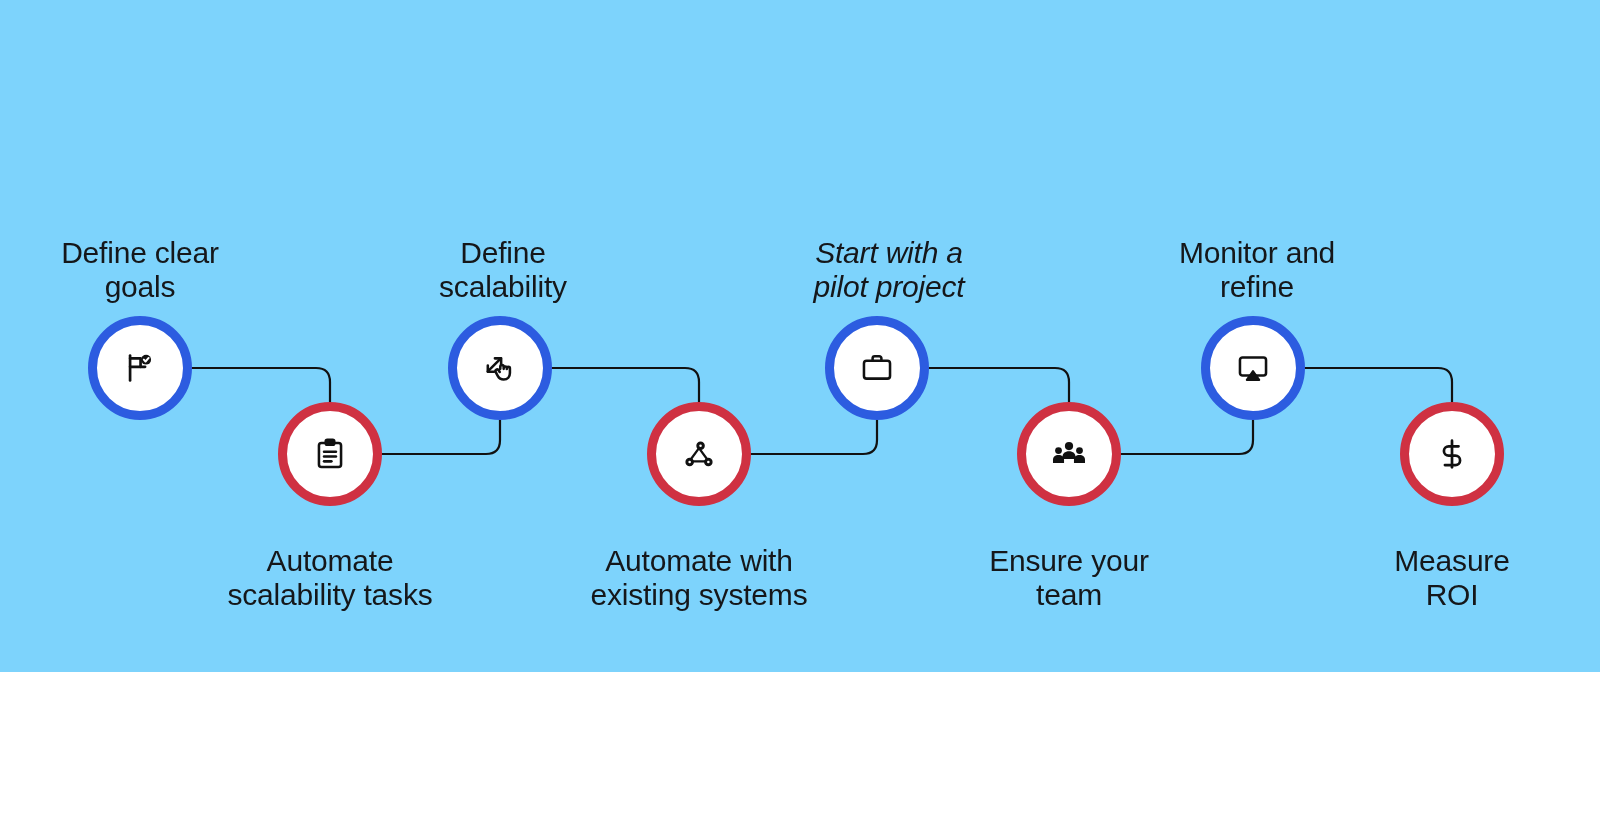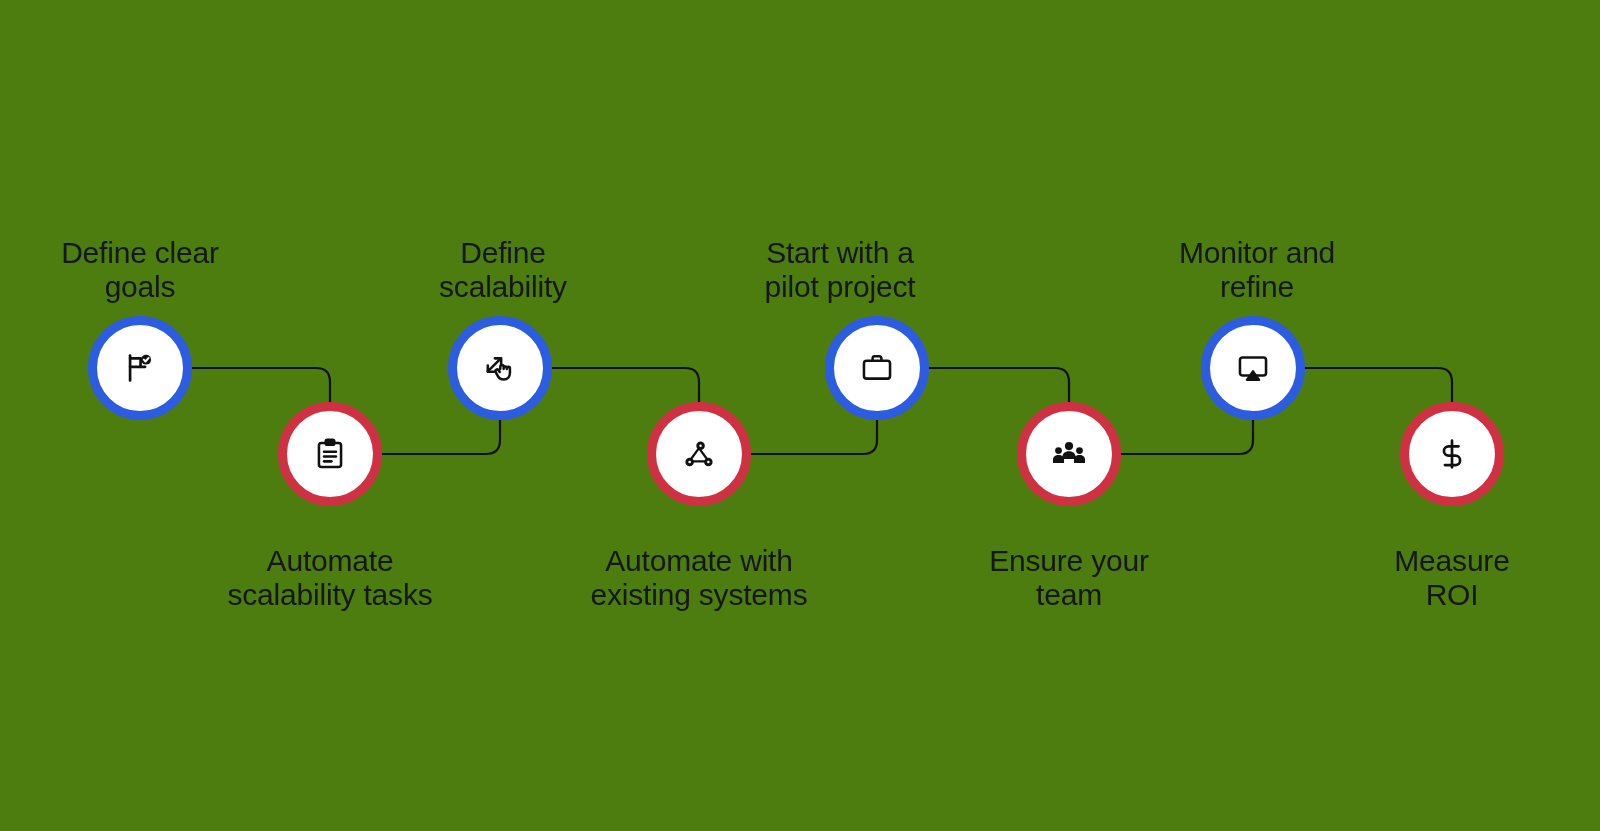--- a/index.html
+++ b/index.html
@@ -10,22 +10,22 @@
   body {
     width: 1600px;
     height: 831px;
     overflow: hidden;
     font-family: "Liberation Sans", sans-serif;
     color: #111111;
   }
   #canvas {
     position: relative;
     width: 1600px;
-    height: 831px;
-    background: #4d7c0f;
+    height: 672px;
+    background: #7dd3fc;
   }
   #connectors {
     position: absolute;
     left: 0;
     top: 0;
     width: 1600px;
     height: 831px;
     pointer-events: none;
   }
   .node {
@@ -130,21 +130,21 @@
         <circle cx="18.6" cy="17.6" r="2.5"></circle>
       </g>
       <g fill="#fff" stroke="none">
         <circle cx="13.1" cy="6.2" r="0.9"></circle>
         <circle cx="5.4" cy="17.6" r="0.9"></circle>
         <circle cx="18.6" cy="17.6" r="0.9"></circle>
       </g>
     </svg>
   </div>
 
-  <div class="label top" style="left: 640px; width: 400px; top: 236px;">Start with a
+  <div class="label top" style="left: 689px; width: 400px; top: 236px; font-style: italic;">Start with a
 pilot project</div>
   <div class="node blue" style="left: 825px; top: 316px;">
     <svg class="glyph" viewBox="0 0 24 24" fill="none" stroke="#111" stroke-width="1.8" stroke-linecap="round" stroke-linejoin="round">
       <rect x="2.8" y="6.9" width="18.4" height="12.6" rx="1.9"></rect>
       <path d="M8.9 6.9 V5.2 a1.5 1.5 0 0 1 1.5 -1.5 h3.2 a1.5 1.5 0 0 1 1.5 1.5 V6.9"></path>
     </svg>
   </div>
 
   <div class="label bottom" style="left: 869px; width: 400px; top: 544px;">Ensure your
 team</div>

